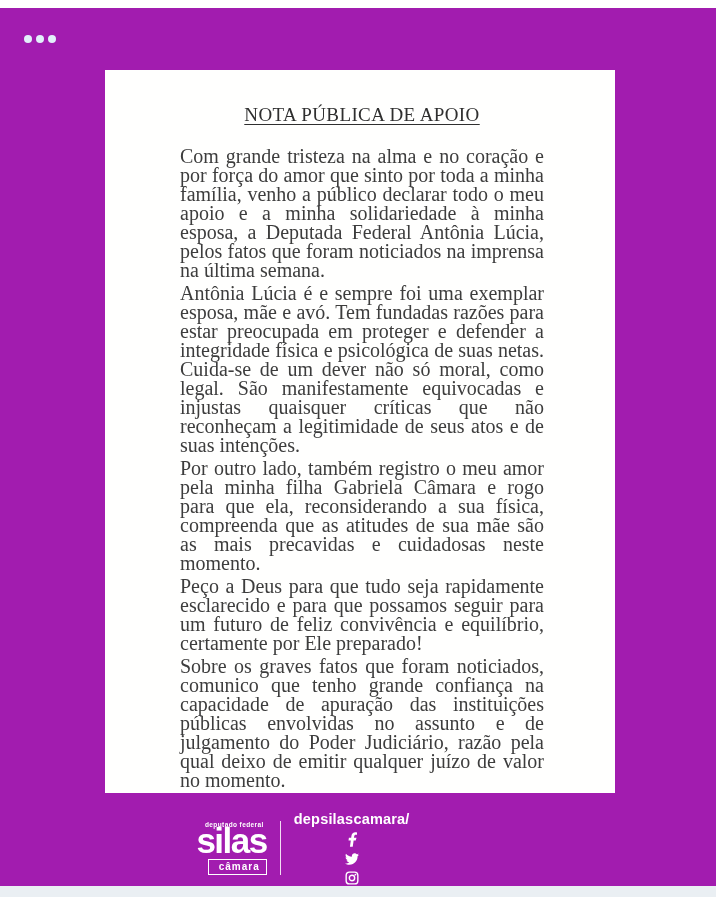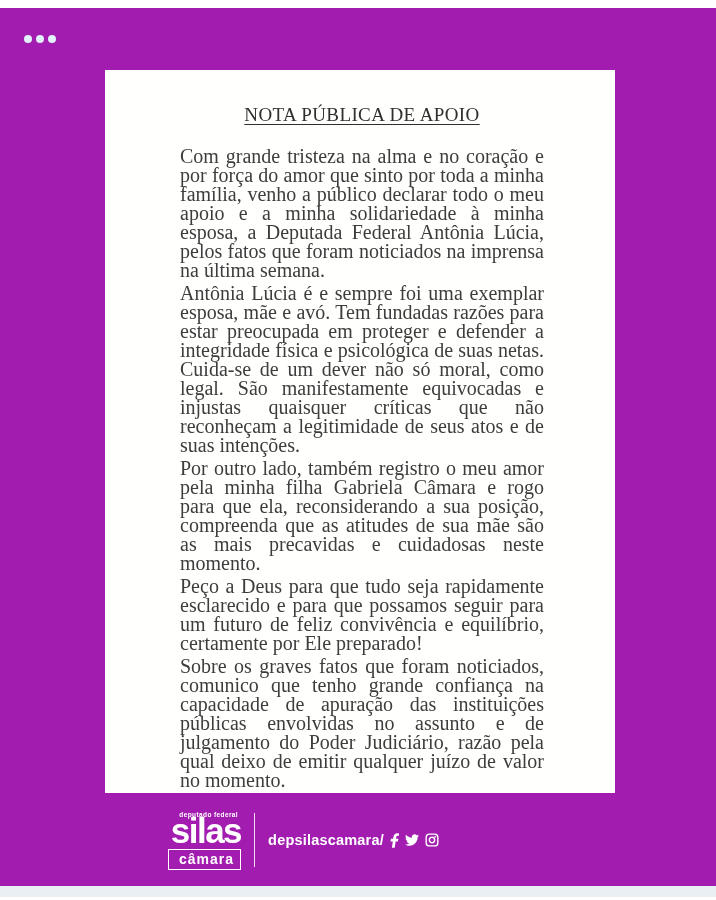--- a/index.html
+++ b/index.html
@@ -109,35 +109,36 @@
     font-size: 35px;
     font-weight: 800;
     color: #ffffff;
     letter-spacing: -1.5px;
     line-height: 0.82;
     font-family: "Liberation Sans", sans-serif;
   }
   .logo-sub-box {
     border: 1.5px solid #ffffff;
     color: #ffffff;
-    font-size: 14px;
+    font-size: 10px;
     font-weight: 700;
     letter-spacing: 1px;
     padding: 1px 6px 2px 10px;
     margin-top: 3px;
   }
   .footer-divider {
     width: 1px;
     height: 54px;
     background: rgba(255,255,255,0.85);
   }
   .social {
     display: flex;
     align-items: center;
     gap: 5px;
+    flex-direction: column;
   }
   .social-handle {
     color: #ffffff;
     font-size: 14.5px;
     font-weight: 600;
     letter-spacing: 0.2px;
     margin-right: 1px;
   }
   .sicon { display: inline-flex; align-items: center; }
   .sicon svg { display: block; }
@@ -151,21 +152,21 @@
     <div class="dots">
       <span class="dot"></span>
       <span class="dot"></span>
       <span class="dot"></span>
     </div>
 
     <div class="paper">
       <h1 class="doc-title">NOTA PÚBLICA DE APOIO</h1>
       <p class="doc-par">Com grande tristeza na alma e no coração e por força do amor que sinto por toda a minha família, venho a público declarar todo o meu apoio e a minha solidariedade à minha esposa, a Deputada Federal Antônia Lúcia, pelos fatos que foram noticiados na imprensa na última semana.</p>
       <p class="doc-par">Antônia Lúcia é e sempre foi uma exemplar esposa, mãe e avó. Tem fundadas razões para estar preocupada em proteger e defender a integridade física e psicológica de suas netas. Cuida-se de um dever não só moral, como legal. São manifestamente equivocadas e injustas quaisquer críticas que não reconheçam a legitimidade de seus atos e de suas intenções.</p>
-      <p class="doc-par">Por outro lado, também registro o meu amor pela minha filha Gabriela Câmara e rogo para que ela, reconsiderando a sua posição, compreenda que as atitudes de sua mãe são as mais precavidas e cuidadosas neste momento.</p>
+      <p class="doc-par">Por outro lado, também registro o meu amor pela minha filha Gabriela Câmara e rogo para que ela, reconsiderando a sua física, compreenda que as atitudes de sua mãe são as mais precavidas e cuidadosas neste momento.</p>
       <p class="doc-par">Peço a Deus para que tudo seja rapidamente esclarecido e para que possamos seguir para um futuro de feliz convivência e equilíbrio, certamente por Ele preparado!</p>
       <p class="doc-par">Sobre os graves fatos que foram noticiados, comunico que tenho grande confiança na capacidade de apuração das instituições públicas envolvidas no assunto e de julgamento do Poder Judiciário, razão pela qual deixo de emitir qualquer juízo de valor no momento.</p>
       <div class="signature">
         <div class="sig-name">SILAS CÂMARA</div>
         <div class="sig-role">(Sobre, Pai e Avô)</div>
       </div>
     </div>
 
     <div class="footer">
       <div class="logo">

